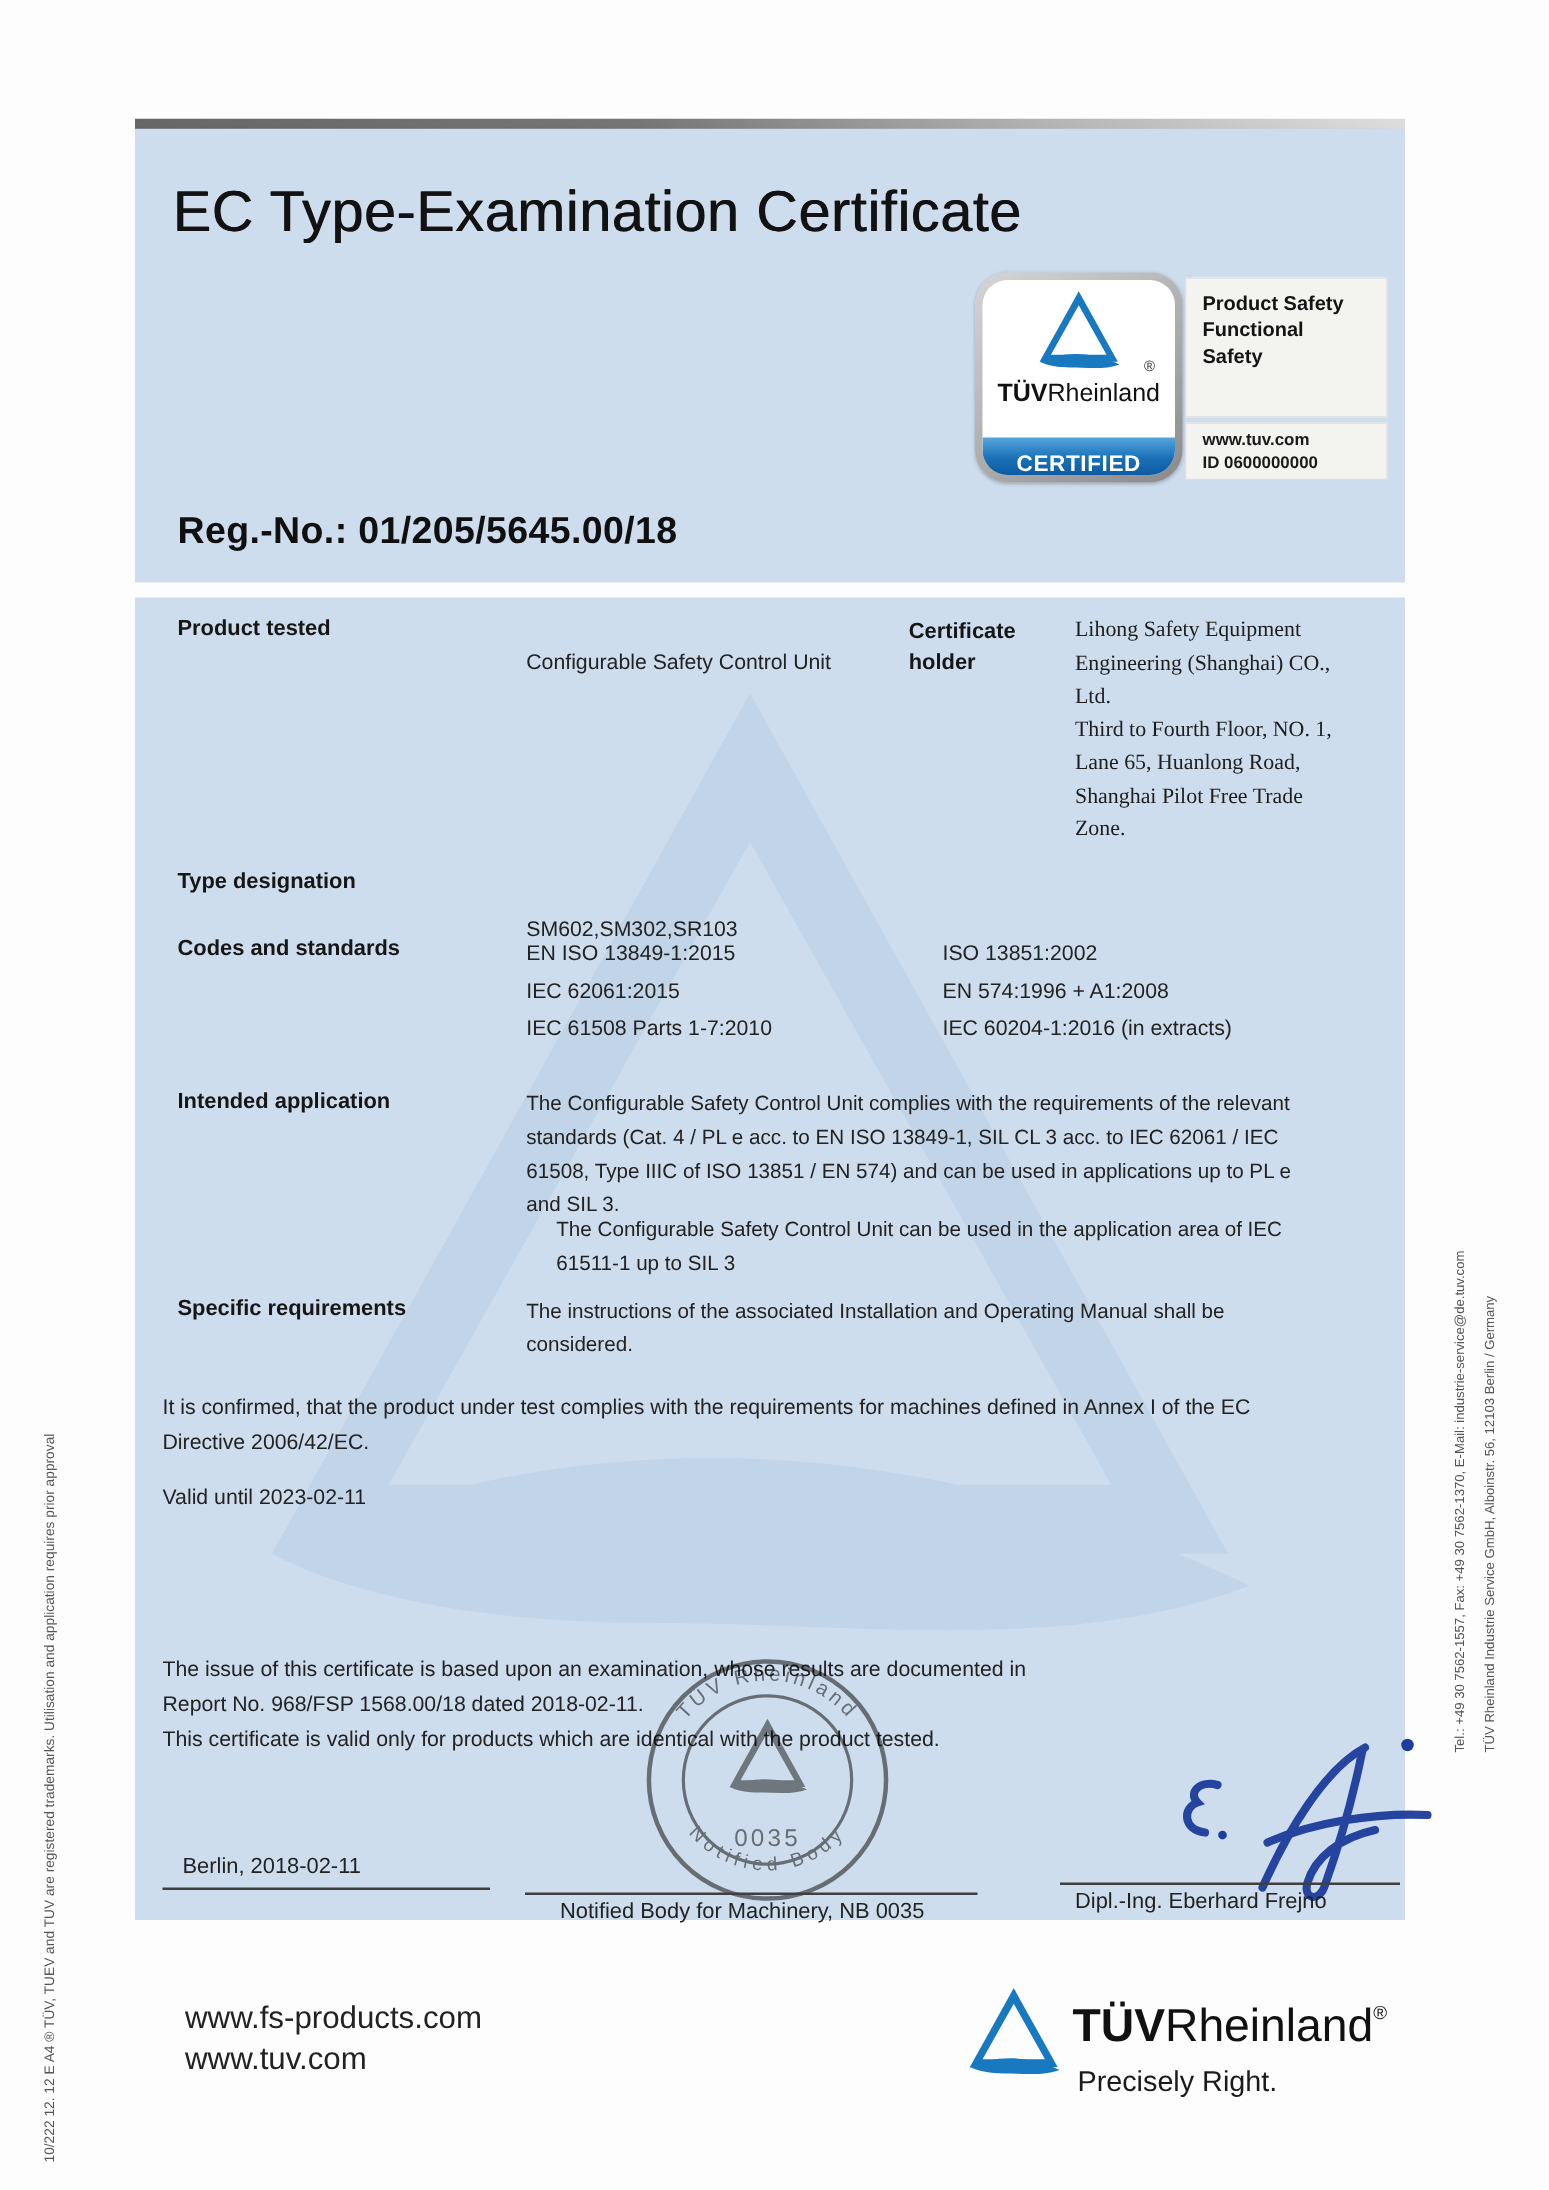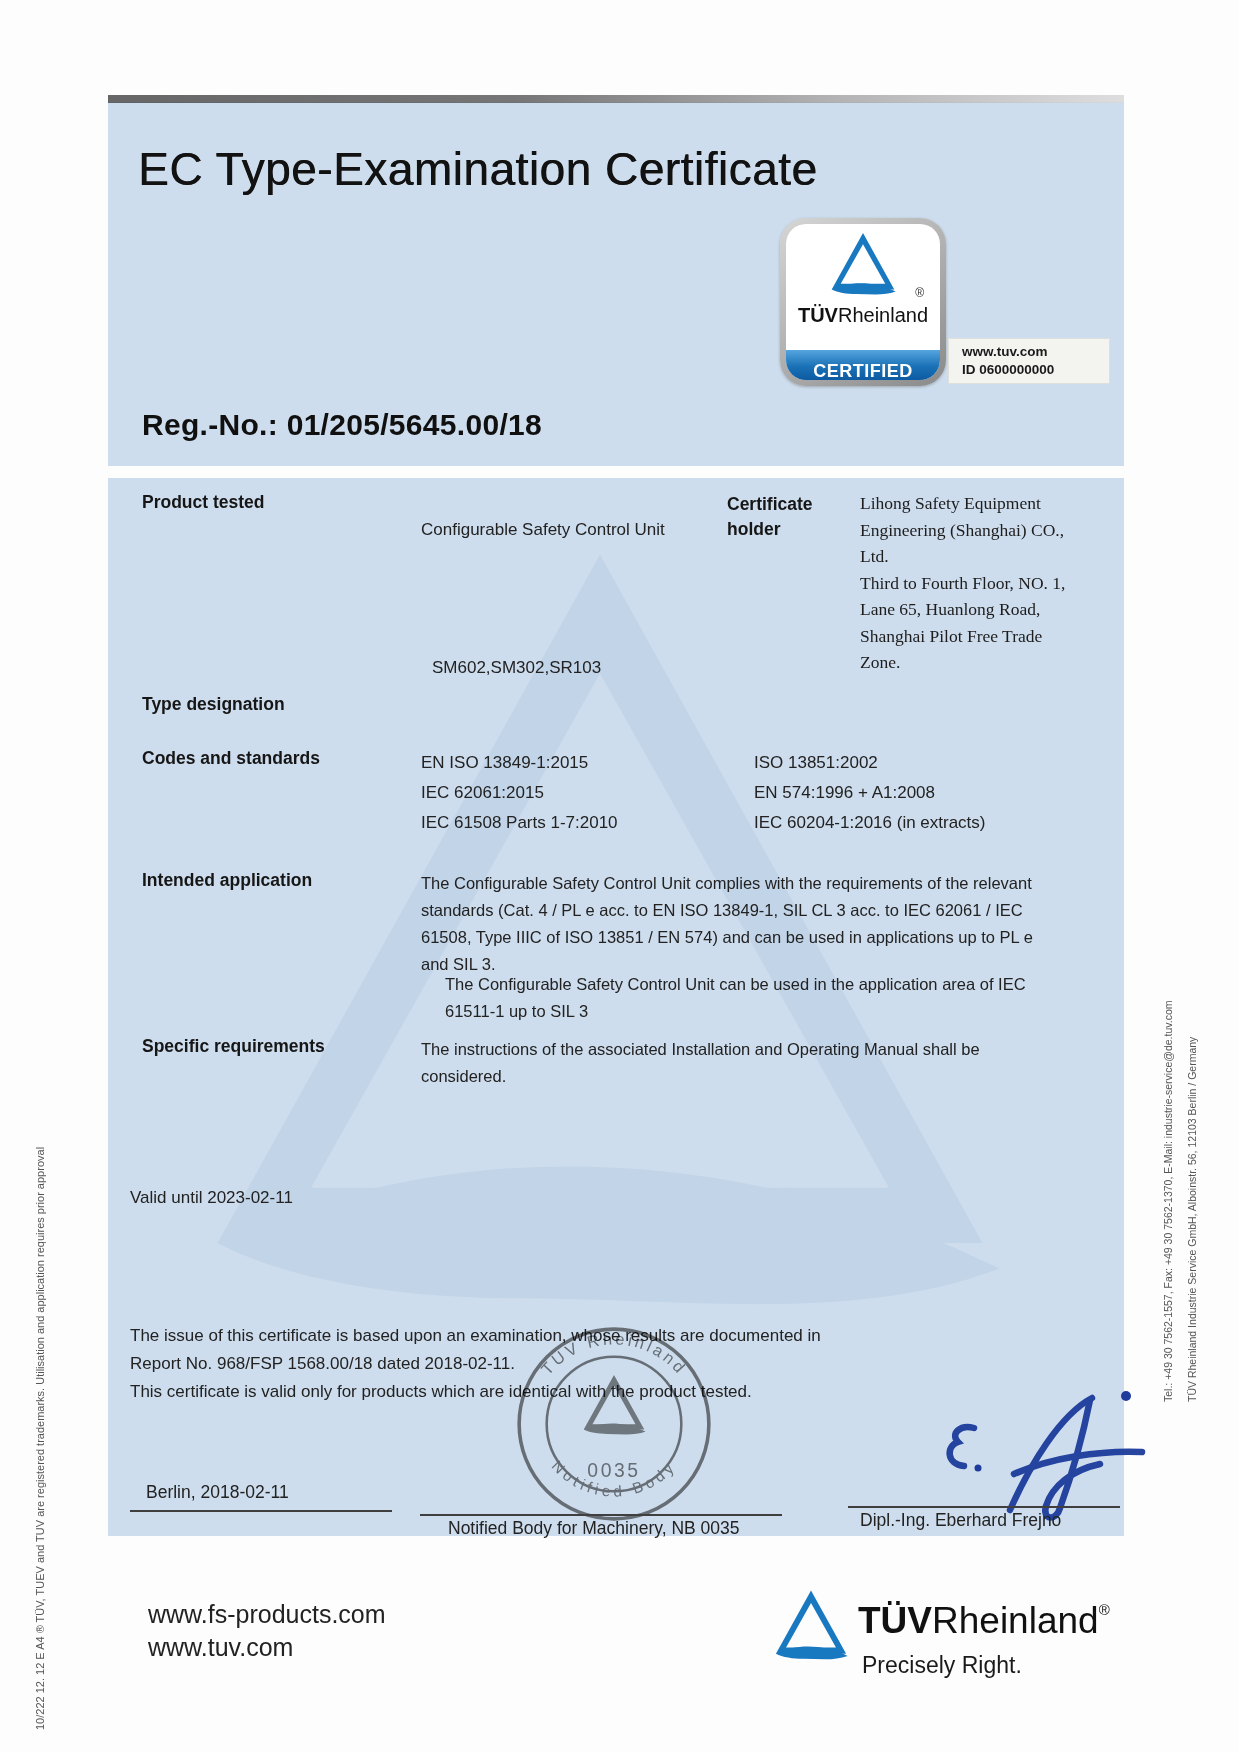--- a/index.html
+++ b/index.html
@@ -51,20 +51,27 @@
         <path fill="#1879c0" d="M5 84 C30 72 64 71 97 87 C80 93.5 60 90.5 40 90.5 C27 90.5 13.5 88.5 5 84 Z"></path>
       </svg>
       <div class="abs" style="right:16px;top:62px;font-size:12px;color:#333;">®</div>
       <div class="abs nowrap" style="left:0;right:0;top:80px;text-align:center;font-size:20px;color:#111;">
         <span class="brand-bold">TÜV</span><span>Rheinland</span>
       </div>
       <div class="cert-band">CERTIFIED</div>
     </div>
   </div>
 
+  <div class="abs side-panel" style="left:948px;top:222px;width:160px;height:110px;">
+    <div style="padding:10px 0 0 13px;font-size:16px;font-weight:700;line-height:21px;color:#141414;">
+      <div>Product Safety</div>
+      <div>Functional</div>
+      <div>Safety</div>
+    </div>
+  </div>
   <div class="abs side-panel" style="left:948px;top:338px;width:160px;height:44px;">
     <div style="padding:4px 0 0 13px;font-size:13.5px;font-weight:700;line-height:18px;color:#1a1a1a;">
       <div>www.tuv.com</div>
       <div>ID 0600000000</div>
     </div>
   </div>
 
   <div class="abs regno nowrap" style="left:142px;top:408px;">Reg.-No.: 01/205/5645.00/18</div>
 
   <div class="abs lbl nowrap" style="left:142px;top:492px;">Product tested</div>
@@ -77,41 +84,42 @@
     <div>Lihong Safety Equipment</div>
     <div>Engineering (Shanghai) CO.,</div>
     <div>Ltd.</div>
     <div>Third to Fourth Floor, NO. 1,</div>
     <div>Lane 65, Huanlong Road,</div>
     <div>Shanghai Pilot Free Trade</div>
     <div>Zone.</div>
   </div>
 
   <div class="abs lbl nowrap" style="left:142px;top:694px;">Type designation</div>
-  <div class="abs val nowrap" style="left:421px;top:658px;margin-left:11px;">SM602,SM302,SR103</div>
+  <div class="abs val nowrap" style="left:421px;top:734px;">SM602,SM302,SR103</div>
 
   <div class="abs lbl nowrap" style="left:142px;top:748px;">Codes and standards</div>
   <div class="abs val" style="left:421px;top:748px;line-height:30px;">
     <div>EN ISO 13849-1:2015</div>
     <div>IEC 62061:2015</div>
     <div>IEC 61508 Parts 1-7:2010</div>
   </div>
   <div class="abs val" style="left:754px;top:748px;line-height:30px;">
     <div>ISO 13851:2002</div>
     <div>EN 574:1996 + A1:2008</div>
     <div>IEC 60204-1:2016 (in extracts)</div>
   </div>
 
   <div class="abs lbl nowrap" style="left:142px;top:870px;">Intended application</div>
   <div class="abs" style="left:421px;top:870px;width:620px;font-size:16.5px;line-height:27px;color:#222;">The Configurable Safety Control Unit complies with the requirements of the relevant standards (Cat. 4 / PL e acc. to EN ISO 13849-1, SIL CL 3 acc. to IEC 62061 / IEC 61508, Type IIIC of ISO 13851 / EN 574) and can be used in applications up to PL e and SIL 3.</div>
   <div class="abs" style="left:421px;top:971px;width:620px;font-size:16.5px;line-height:27px;color:#222;margin-left:24px;">The Configurable Safety Control Unit can be used in the application area of IEC 61511-1 up to SIL 3</div>
 
   <div class="abs lbl nowrap" style="left:142px;top:1036px;">Specific requirements</div>
   <div class="abs" style="left:421px;top:1036px;width:620px;font-size:16.5px;line-height:27px;color:#222;">The instructions of the associated Installation and Operating Manual shall be considered.</div>
 
+  <div class="abs" style="left:130px;top:1112px;width:888px;font-size:17px;line-height:28px;color:#222;">It is confirmed, that the product under test complies with the requirements for machines defined in Annex I of the EC Directive 2006/42/EC.</div>
 
   <div class="abs val nowrap" style="left:130px;top:1188px;">Valid until 2023-02-11</div>
 
   <div class="abs" style="left:130px;top:1322px;font-size:17px;line-height:28px;color:#222;">
     <div class="nowrap">The issue of this certificate is based upon an examination, whose results are documented in</div>
     <div class="nowrap">Report No. 968/FSP 1568.00/18 dated 2018-02-11.</div>
     <div class="nowrap">This certificate is valid only for products which are identical with the product tested.</div>
   </div>
 
   <svg class="abs" style="left:512px;top:1322px;opacity:0.8;mix-blend-mode:multiply;" width="204" height="204" viewBox="0 0 200 200">

